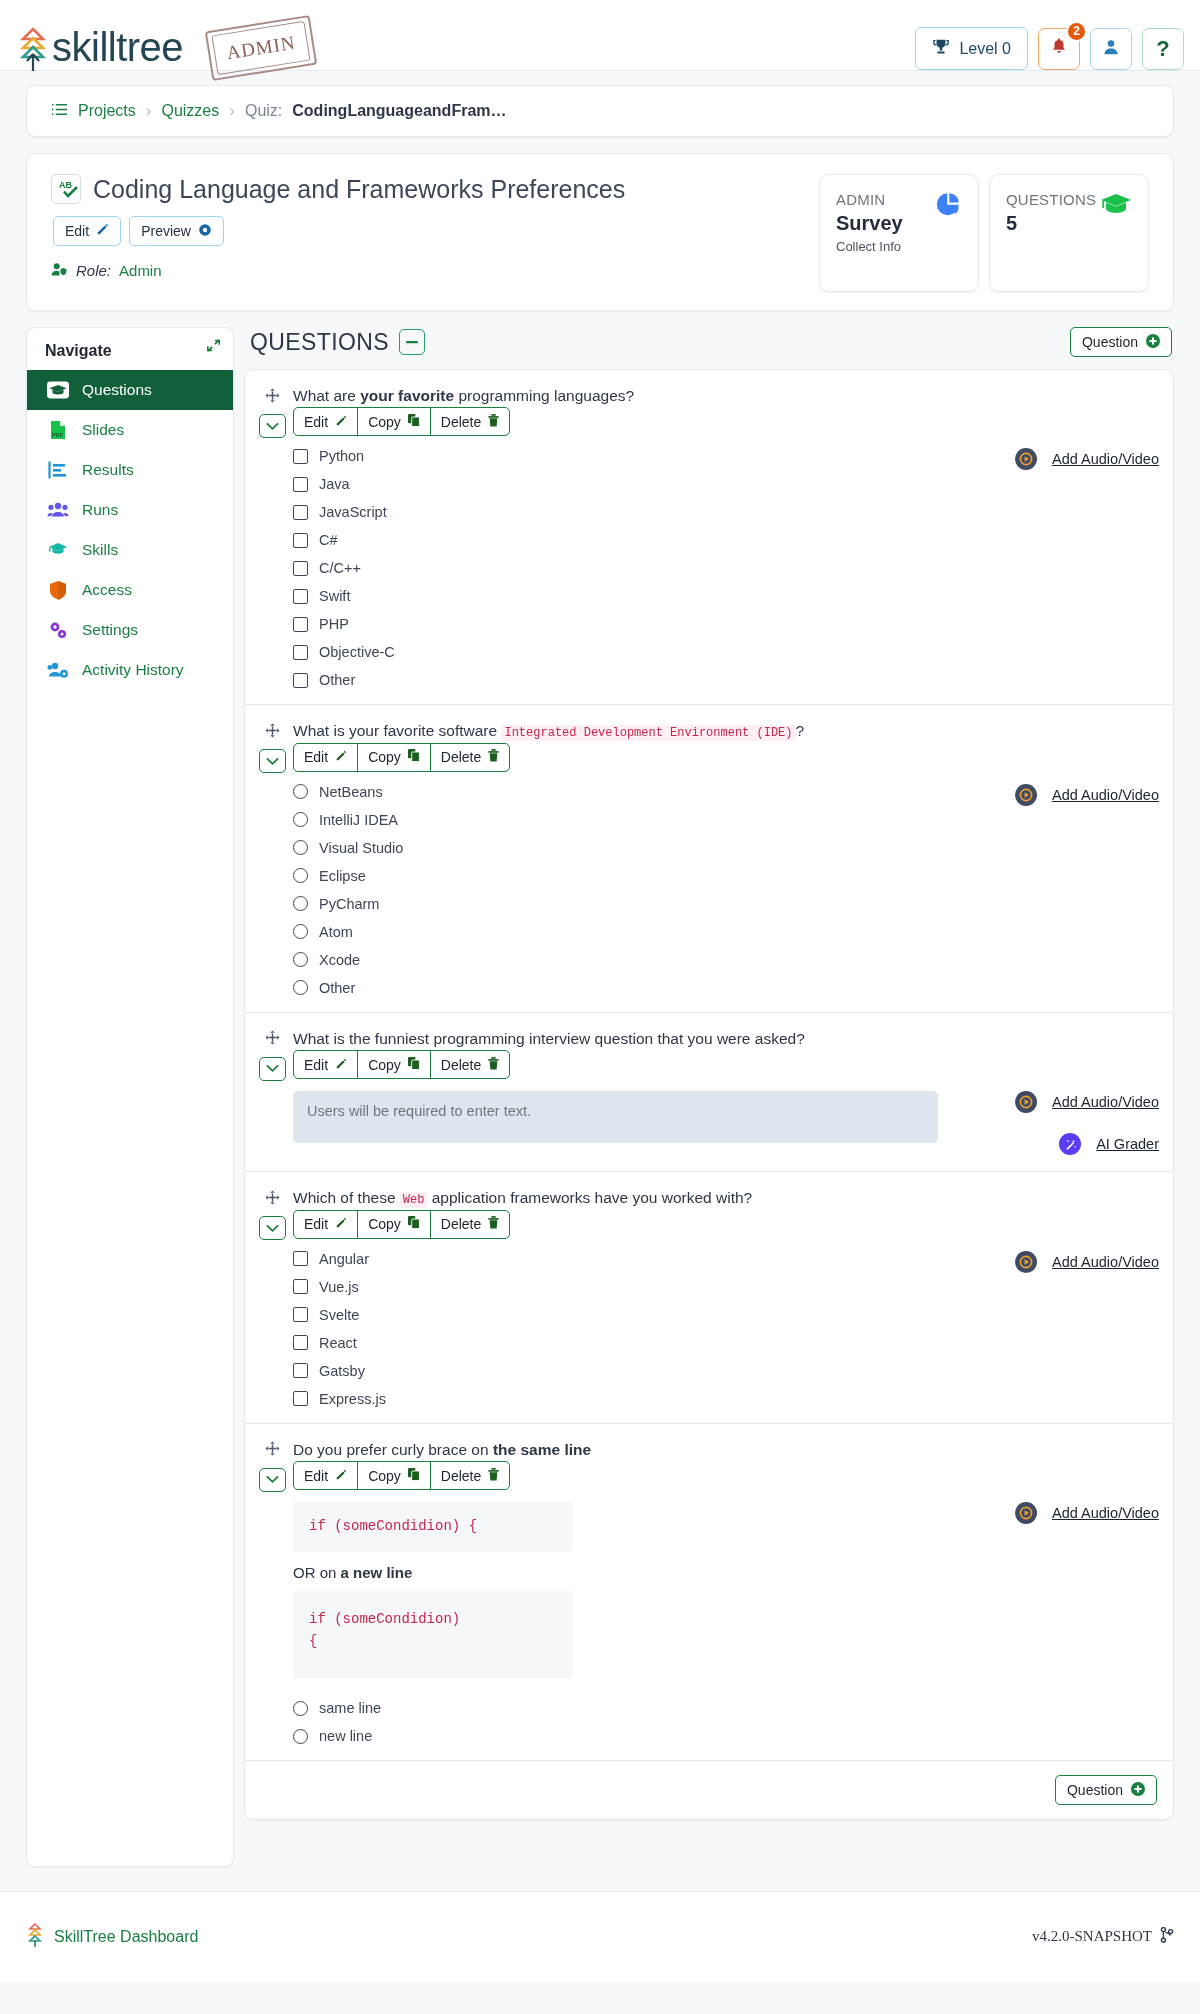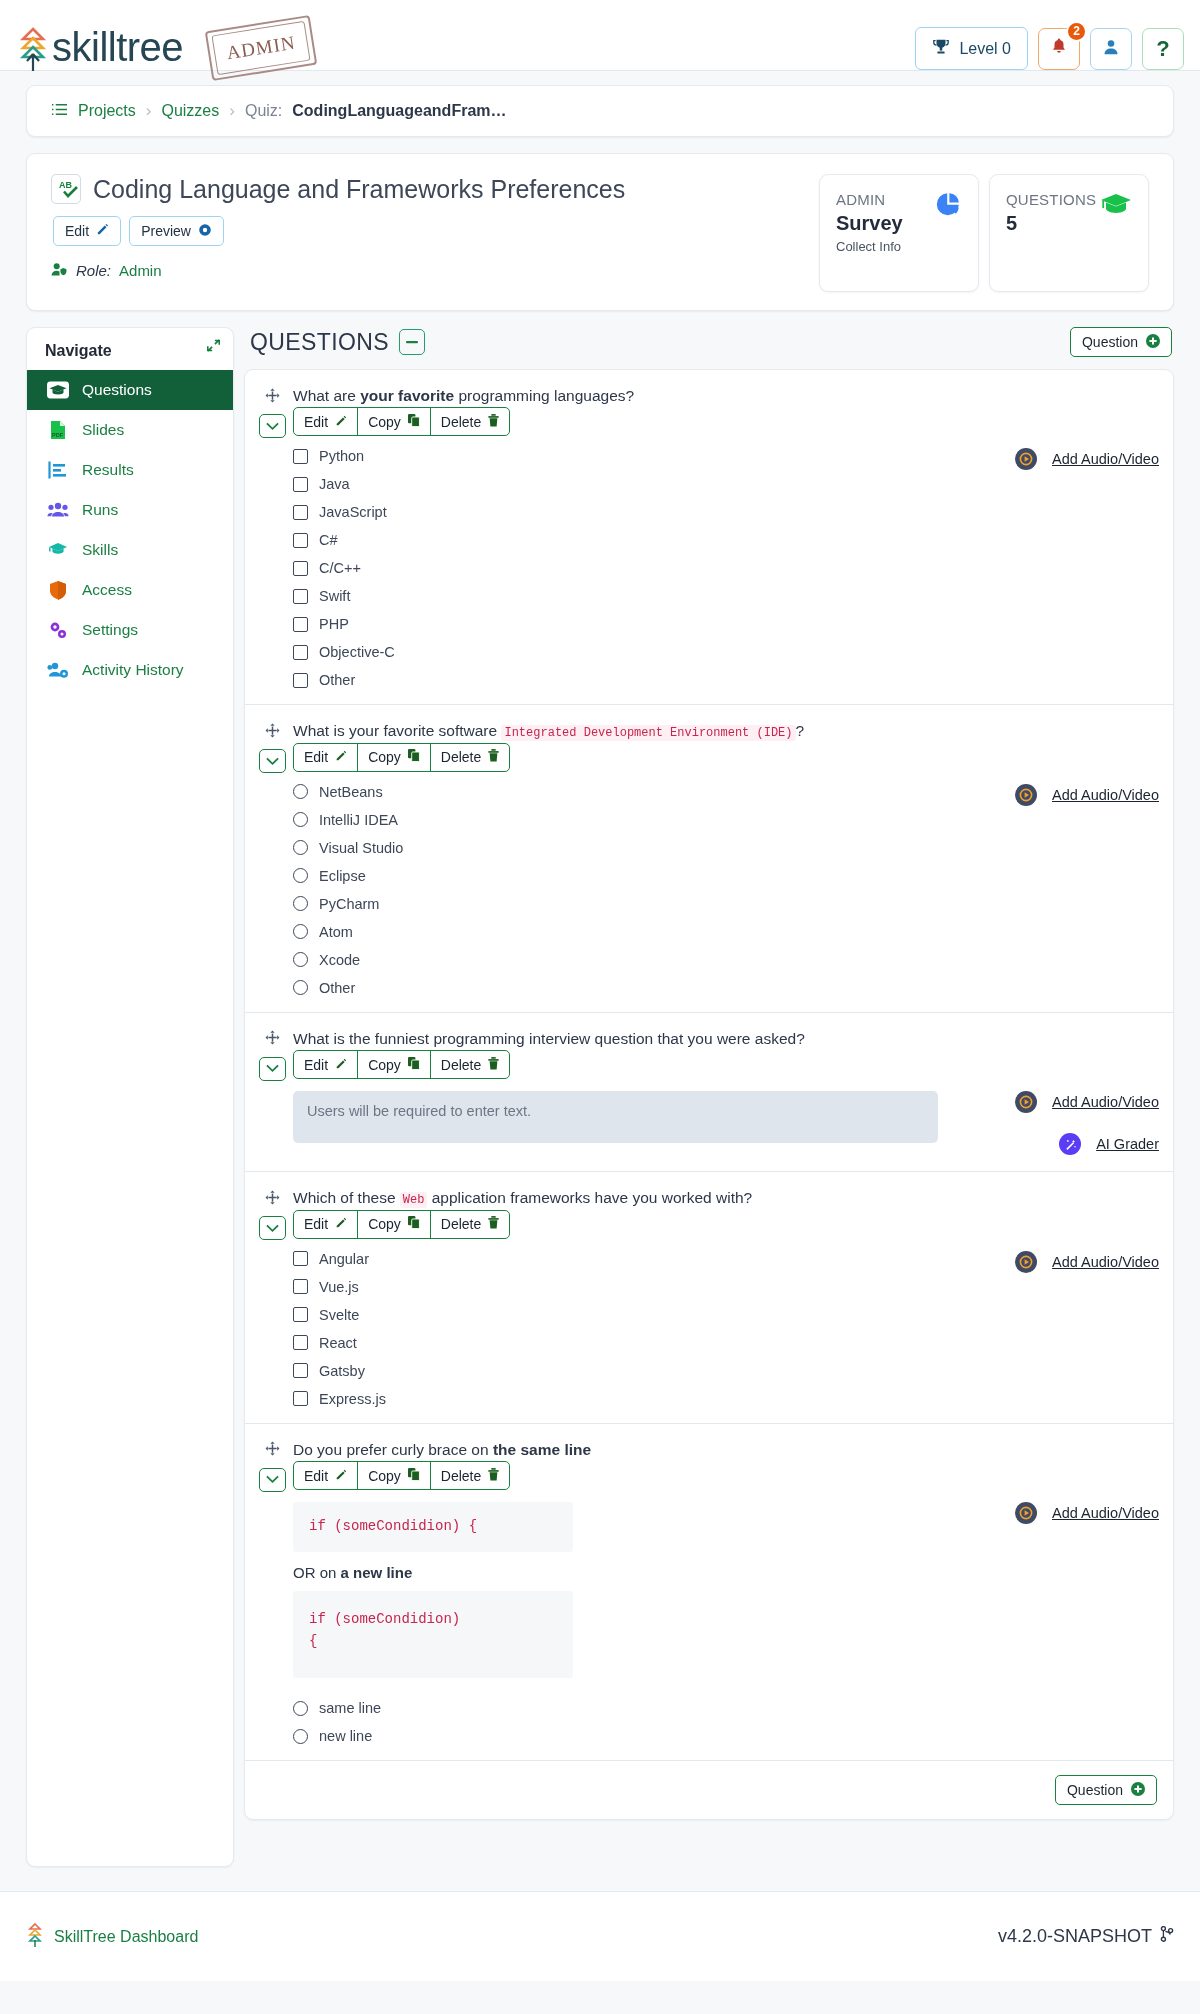--- a/index.html
+++ b/index.html
@@ -343,21 +343,21 @@
   .footer {
     margin-top: 24px;
     border-top:1px solid #e2e8f0;
     background:#fff;
     height:90px;
     display:flex; align-items:center;
     padding: 0 26px;
   }
   .footer-left { display:flex; align-items:center; gap:10px; }
   .footer-link { color:#1a7f42; font-size:16px; cursor:pointer; }
-  .footer-right { margin-left:auto; display:flex; align-items:center; gap:8px; color:#2d3748; font-size:18px;}
+  .footer-right { margin-left:auto; display:flex; align-items:center; gap:8px; color:#2d3748; font-size:15px;font-family:Liberation Serif, serif;}
 </style>
 </head>
 <body>
 
 <div class="topnav">
   <div class="brand">
     <span class="brand-mark">
       <svg width="34" height="46" viewBox="0 0 34 46">
         <path d="M17 3 L27 13 L7 13 Z" fill="none" stroke="#e76f51" stroke-width="2.6"></path>
         <path d="M17 12 L27 22 L7 22 Z" fill="none" stroke="#e9a931" stroke-width="2.6"></path>

